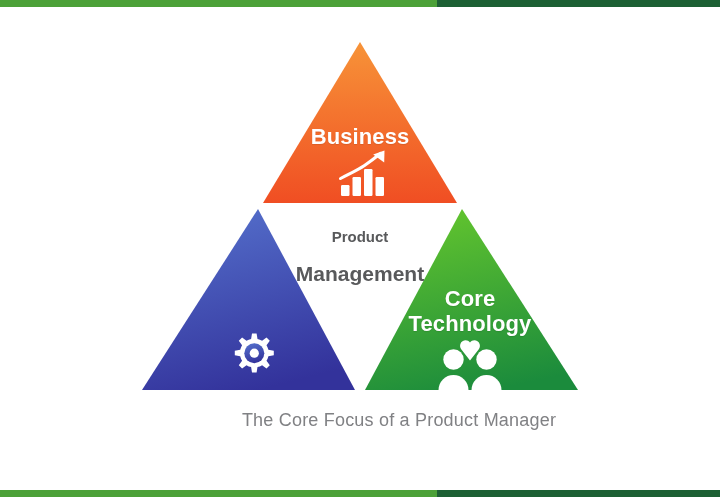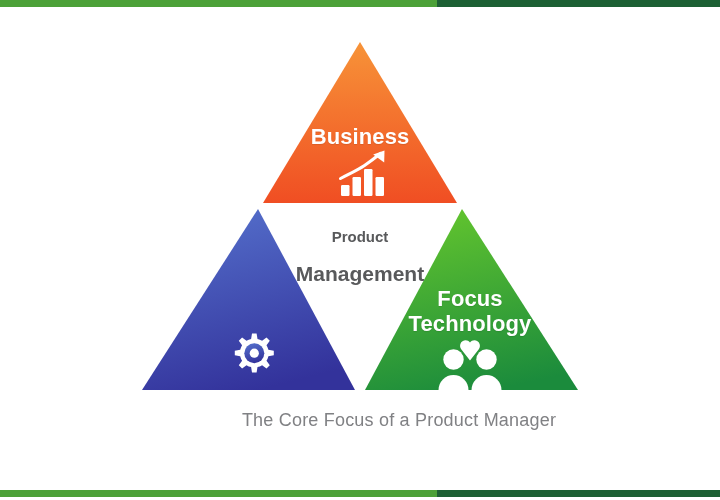--- a/index.html
+++ b/index.html
@@ -183,21 +183,21 @@
           <path d="M471.5 383 a15 15 0 0 1 30 0 Z"></path>
         </g>
       </g>
     </svg>
   </div>
 
   <div class="tri-label" id="label-business">Business</div>
 
 
   <div class="tri-label multi" id="label-user-experience">
-    <span>Focus</span><br>
+    <span>Core</span><br>
     <span>Technology</span>
   </div>
 
   <div class="center-label">
     <span class="l1">Product</span>
     <span class="l2">Management</span>
   </div>
 
   <div class="caption">The Core Focus of a Product Manager</div>
 

